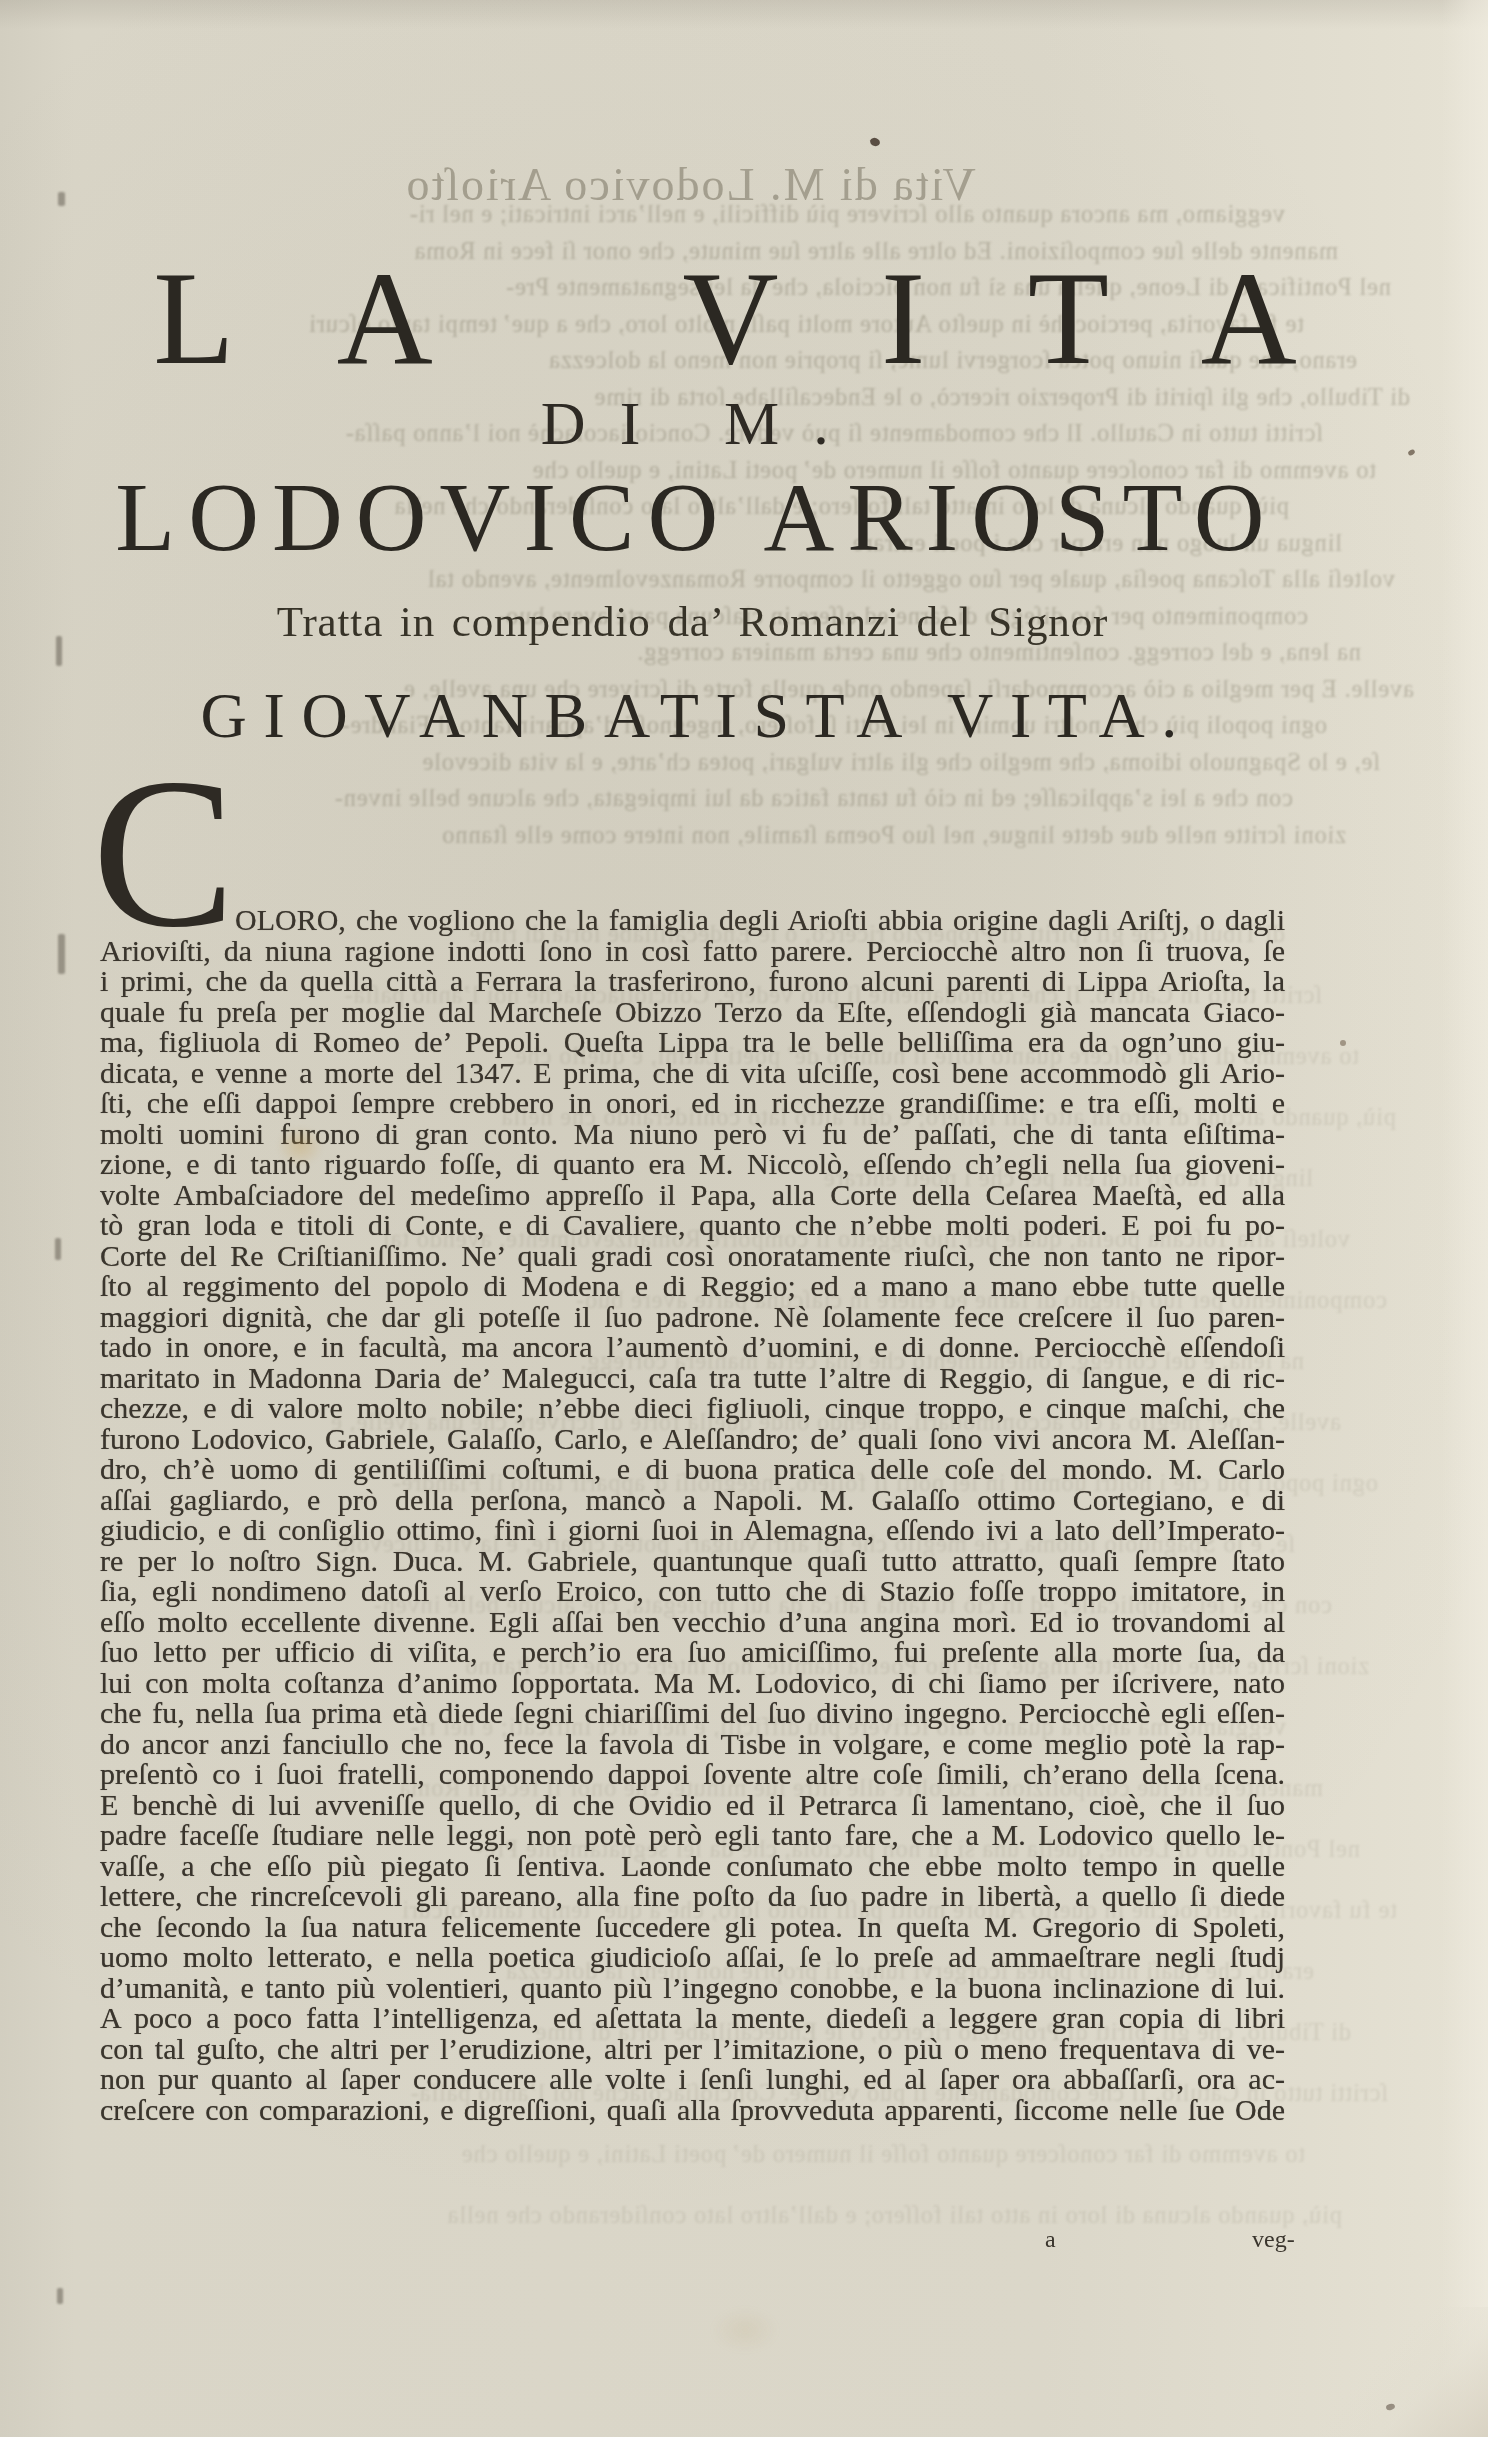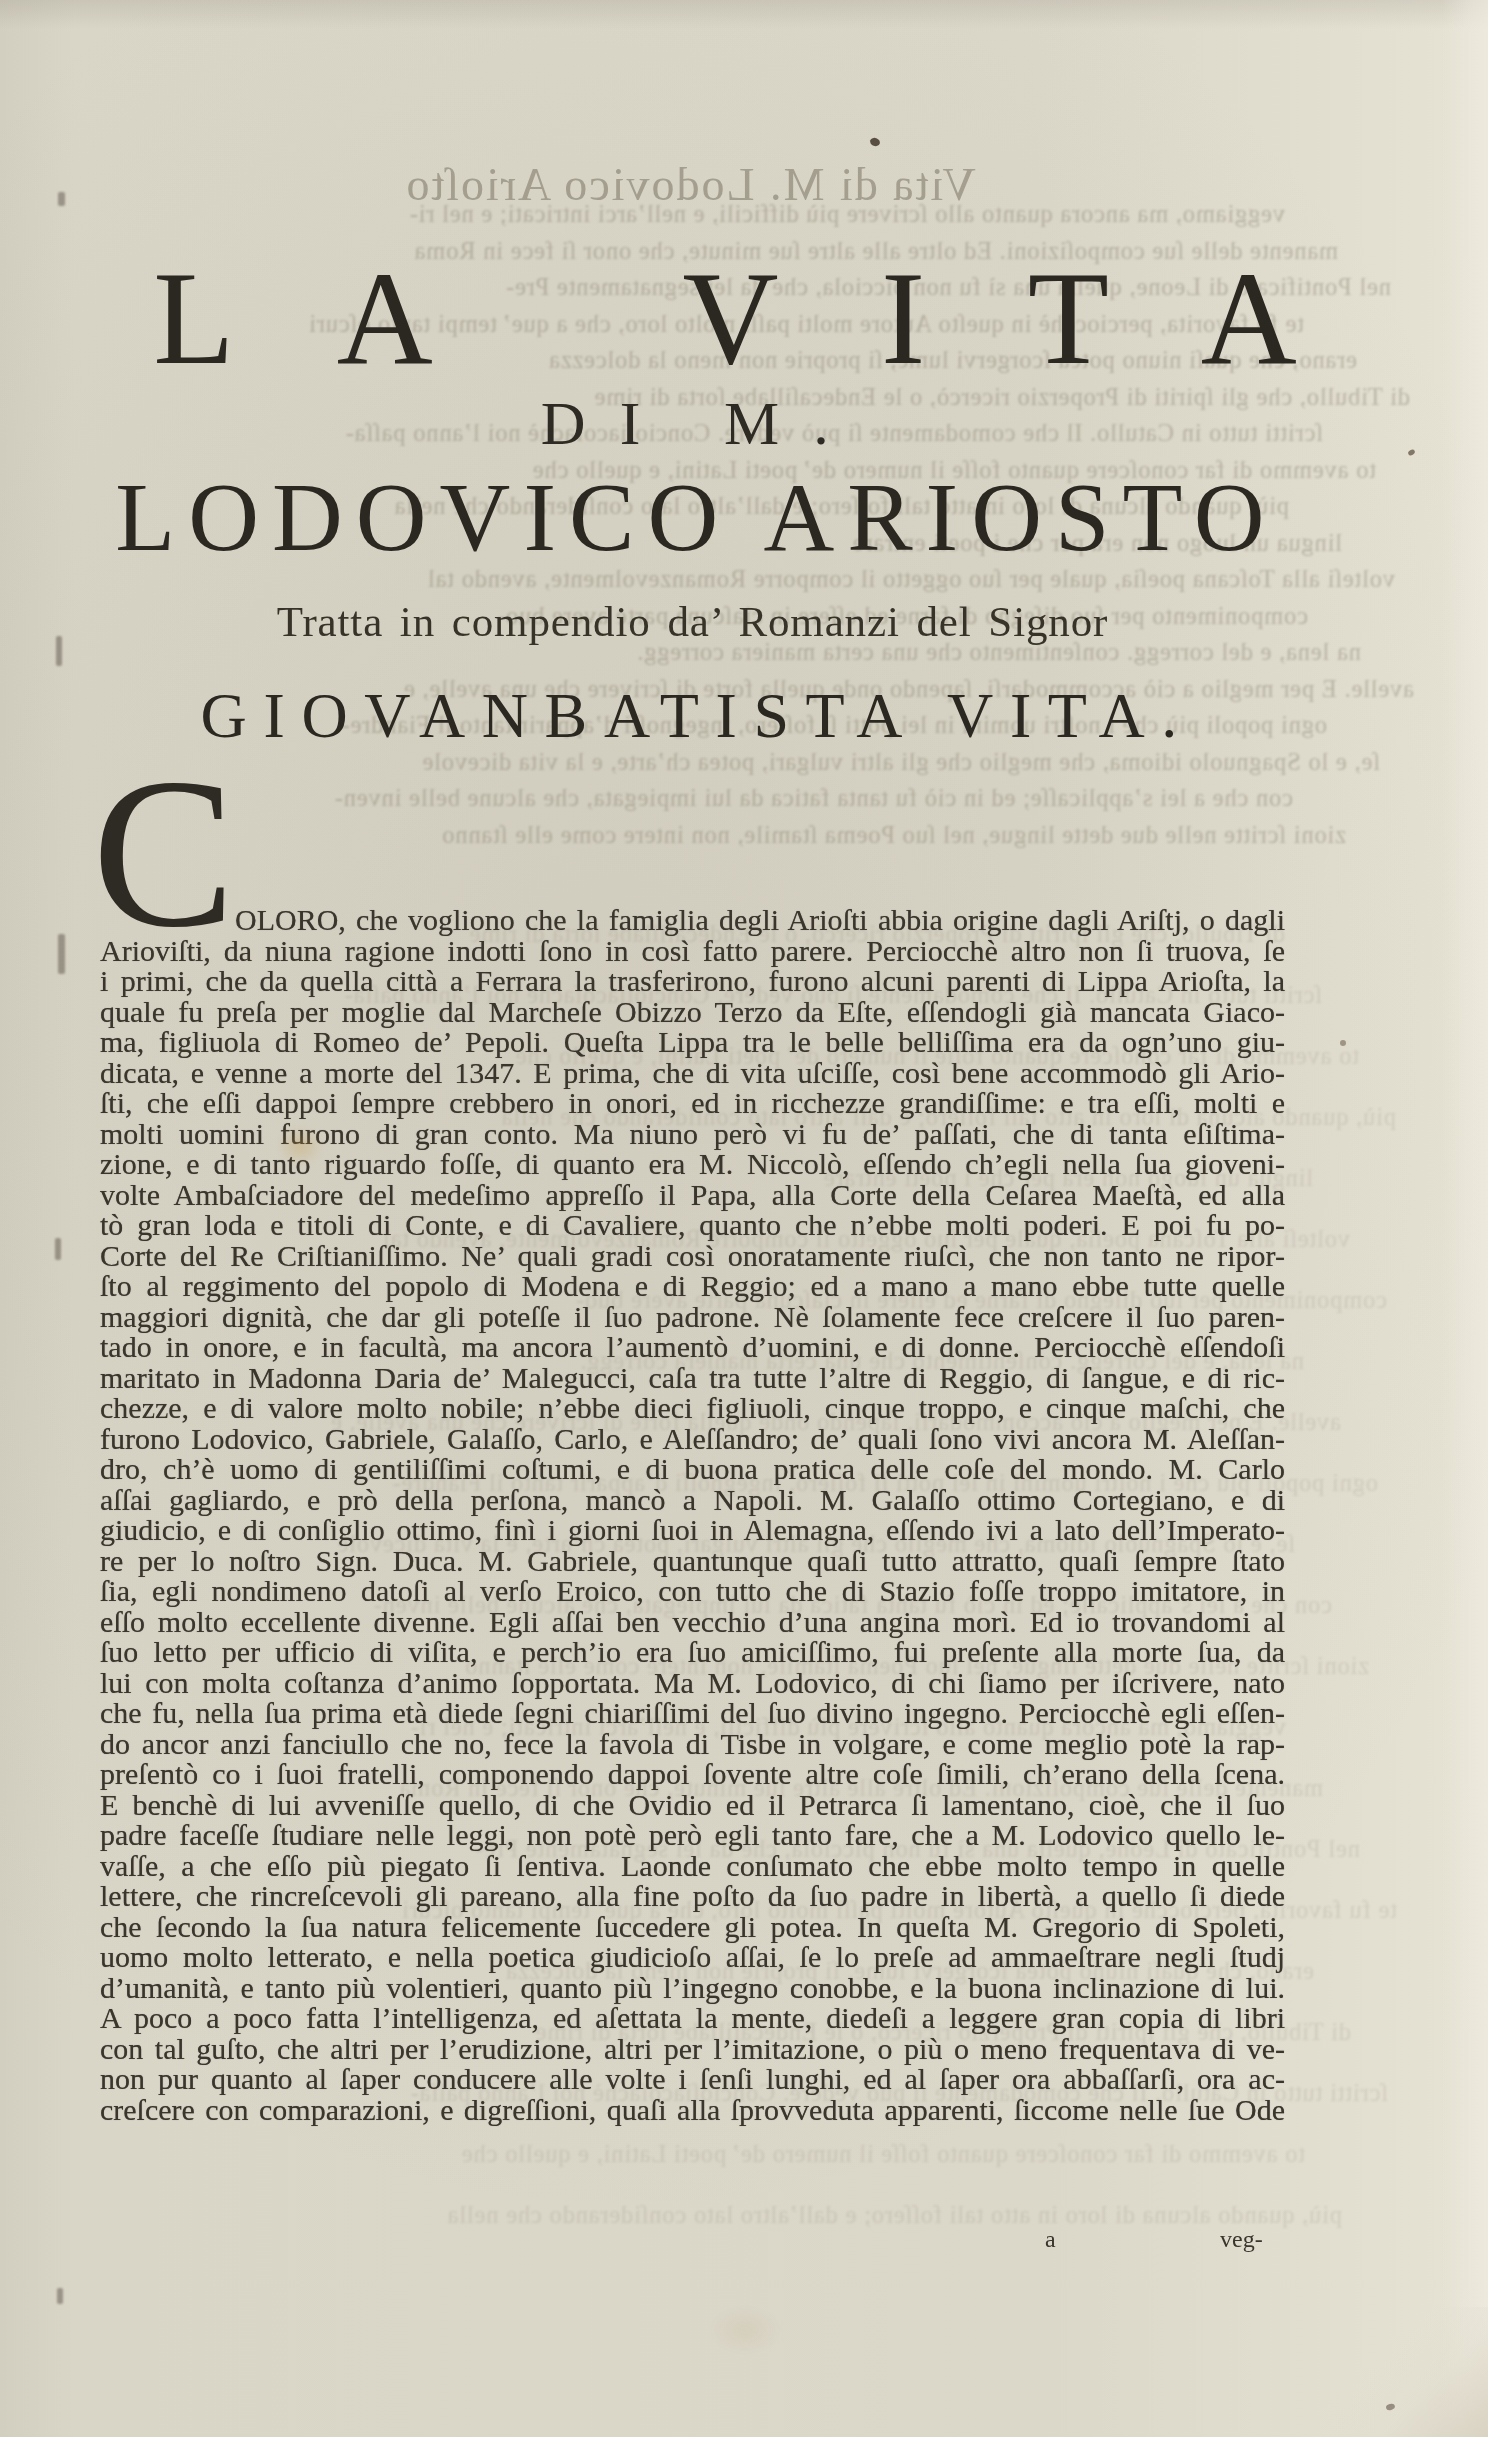--- a/index.html
+++ b/index.html
@@ -69,21 +69,21 @@
   .bline{
     height:30.5px;text-align:justify;text-align-last:justify;
     overflow:visible;
   }
   .bline.first{padding-left:135px;}
   .sig-row{
     position:absolute;left:100px;top:2226px;width:1185px;height:32px;
     font-size:24px;color:#3a352d;
   }
   .sig{position:absolute;left:945px;}
-  .catch{position:absolute;left:1120px;text-align:center;}
+  .catch{position:absolute;left:1152px;text-align:center;}
 
   
   .speck{position:absolute;border-radius:50%;}
   #speck-top{left:870px;top:138px;width:10px;height:8px;background:#43362c;transform:rotate(20deg);opacity:.85;}
   #speck-right-upper{left:1408px;top:450px;width:7px;height:5px;background:#5a4a3a;opacity:.7;transform:rotate(-30deg);}
   #speck-right-mid{left:1340px;top:1040px;width:6px;height:6px;background:#6b5b49;opacity:.55;}
   #speck-bottom-right{left:1386px;top:2404px;width:9px;height:6px;background:#4a3c30;opacity:.7;transform:rotate(-15deg);}
   #stain-mid-left{
     left:268px;top:1118px;width:64px;height:56px;border-radius:50%;
     background:radial-gradient(closest-side, rgba(193,152,72,0.30), rgba(193,152,72,0) 72%);

